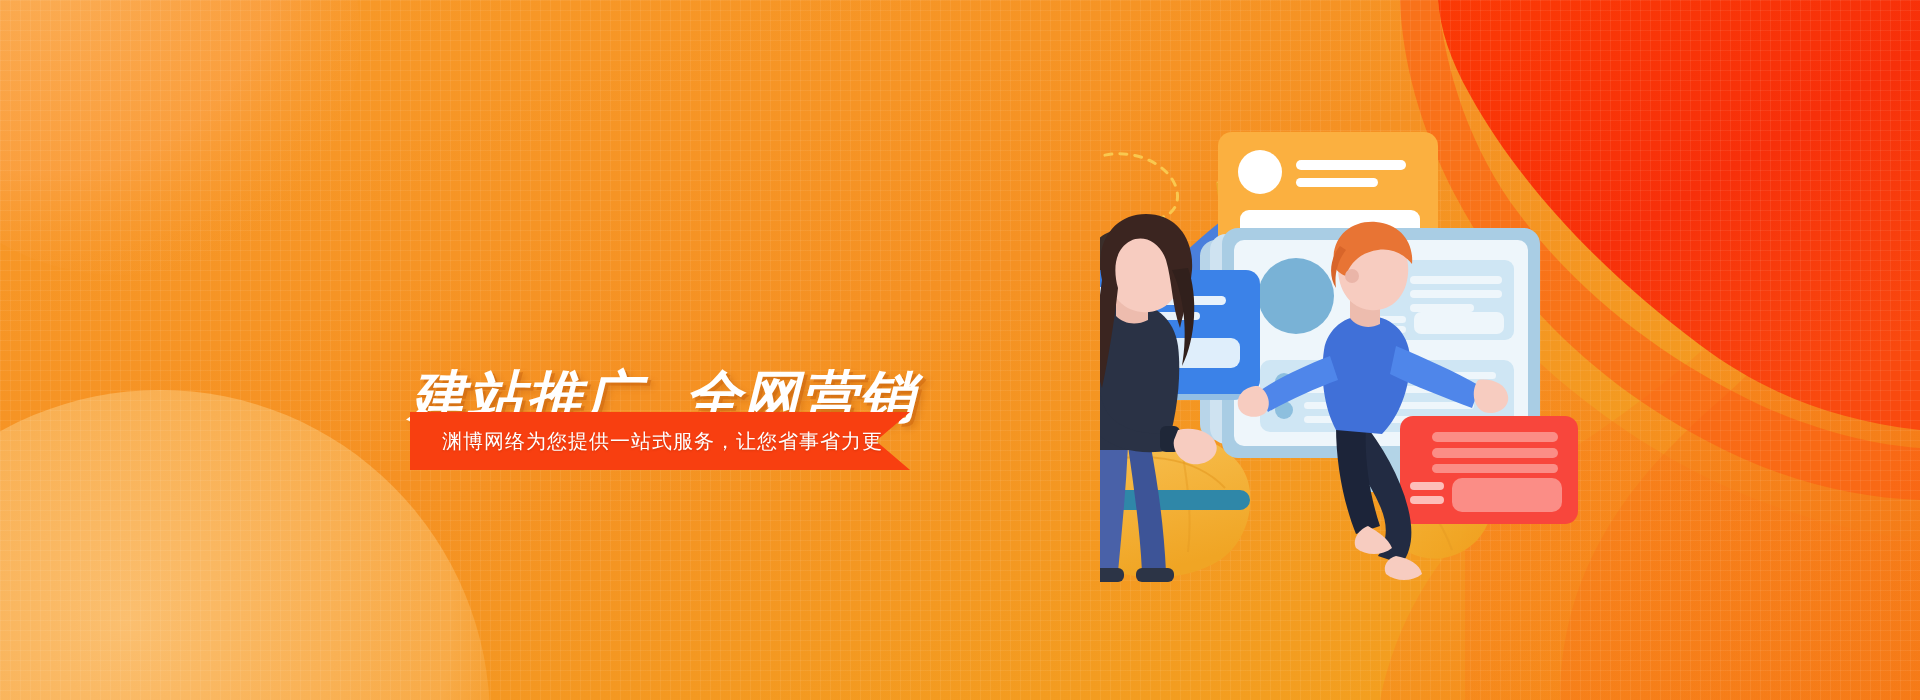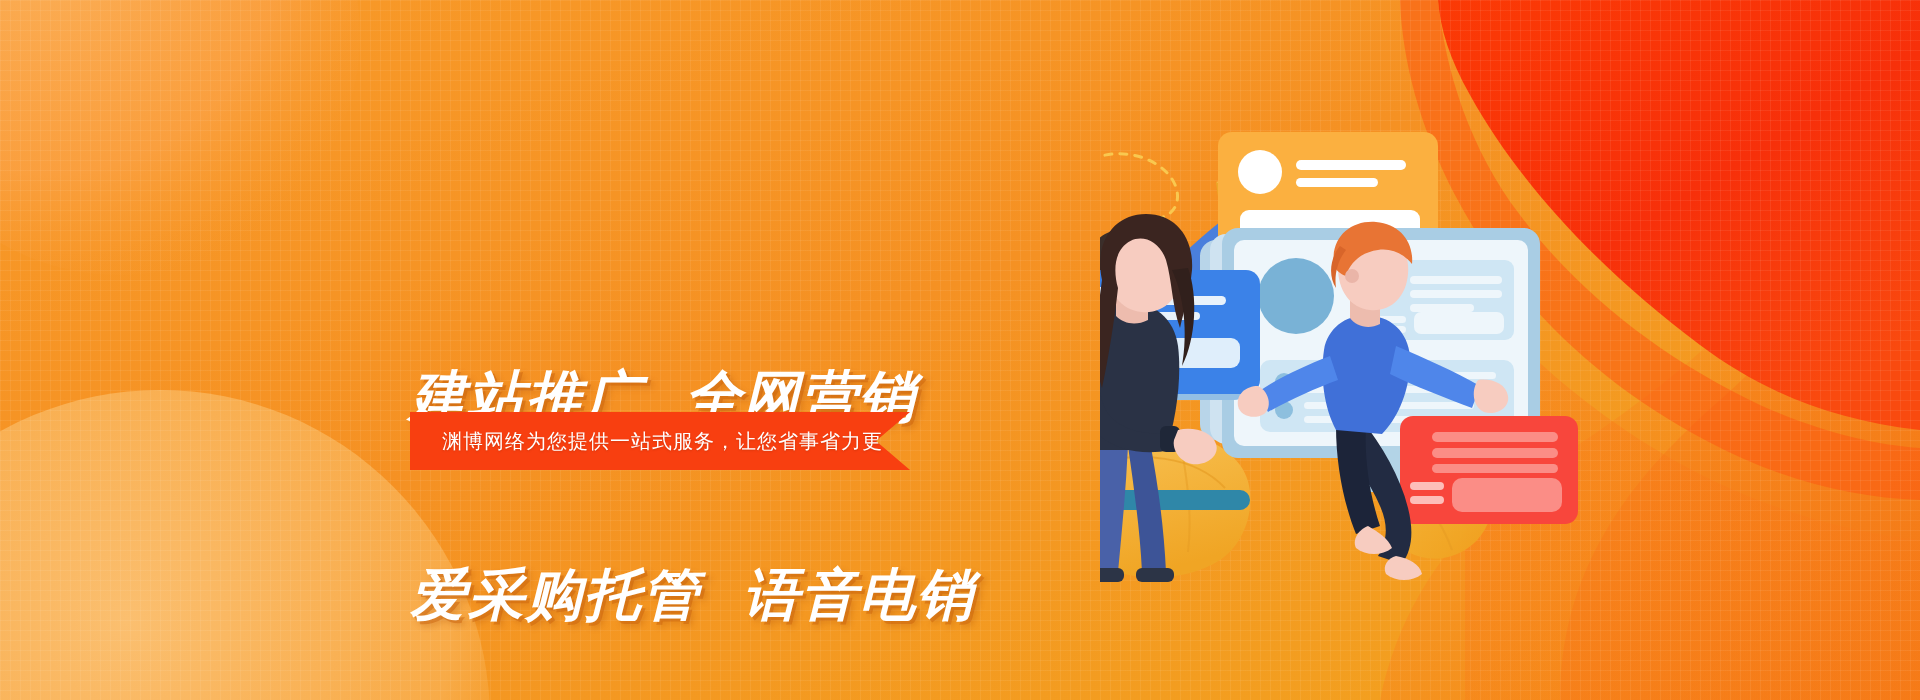--- a/index.html
+++ b/index.html
@@ -168,21 +168,20 @@
              C1830,530 1740,500 1660,452
              C1580,404 1512,344 1465,280
              L1465,700 L1920,700 Z" fill="url(#gWave)" opacity="0.35"></path>
   </svg>
 
   <div class="grid-overlay"></div>
 
   <div class="copy">
     <h1 class="headline">
       <span class="headline-line">建站推广  全网营销</span>
-      <span class="headline-line">爱采购托管  语音电销</span>
     </h1>
   </div>
 
   <div class="ribbon">
     <span class="ribbon-text">渊博网络为您提供一站式服务，让您省事省力更省心</span>
   </div>
 
   <div class="illustration">
     <svg width="600" height="500" viewBox="0 0 600 500" xmlns="http://www.w3.org/2000/svg">
       <defs>

